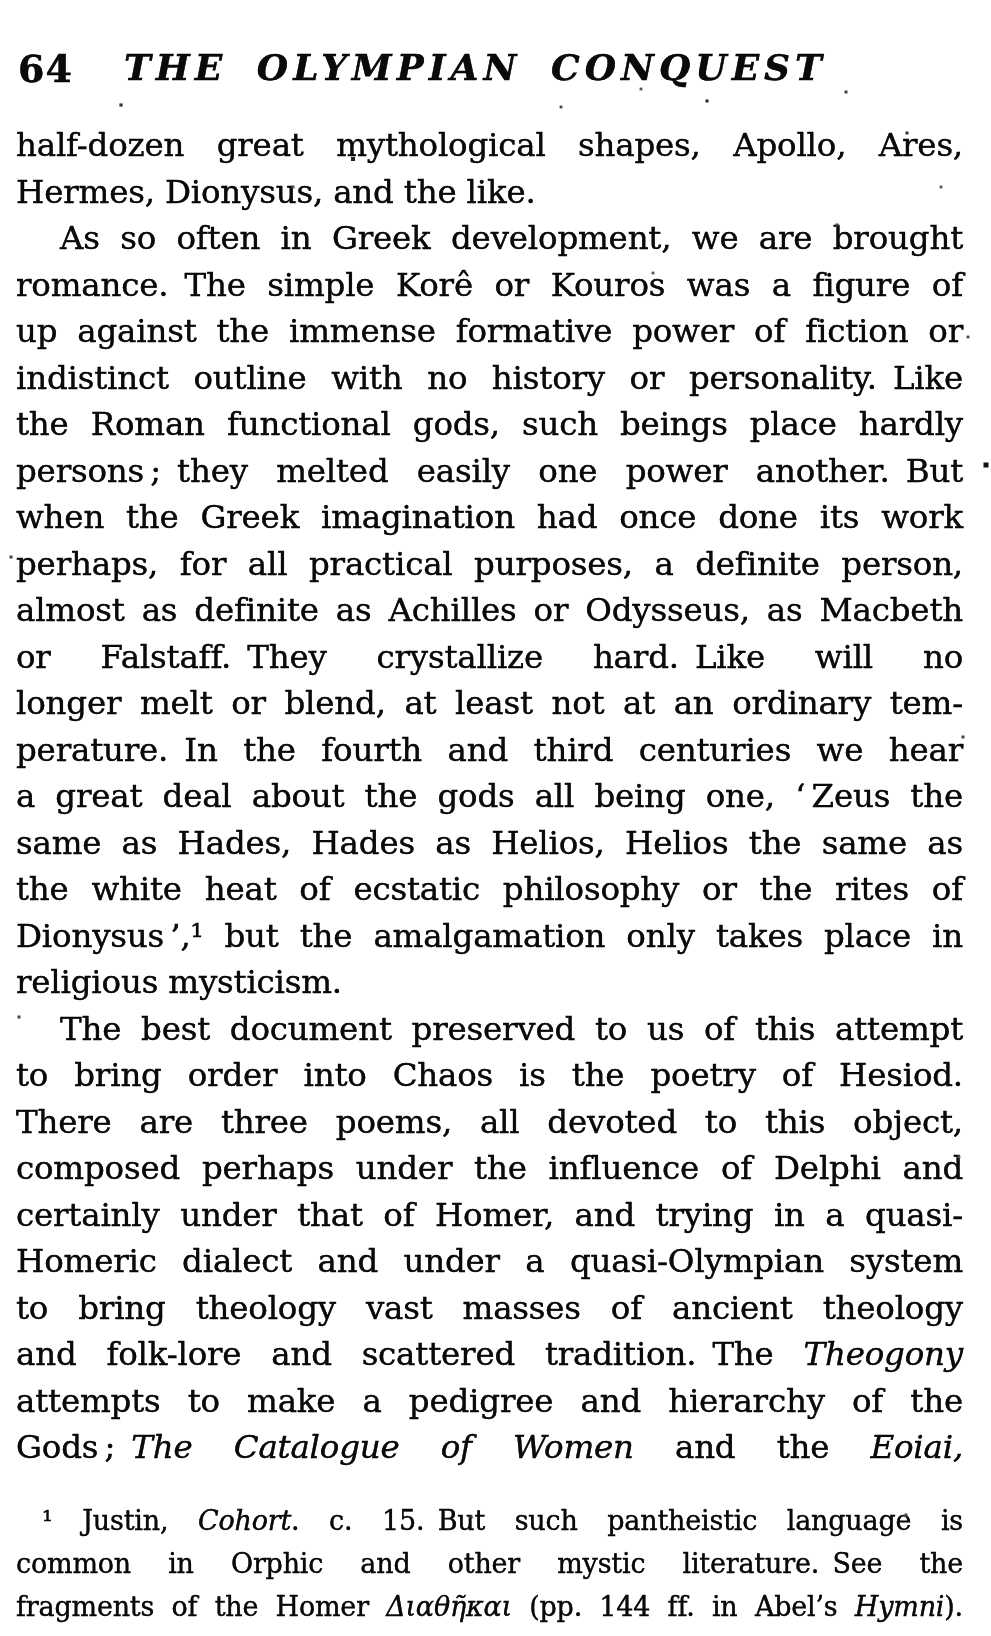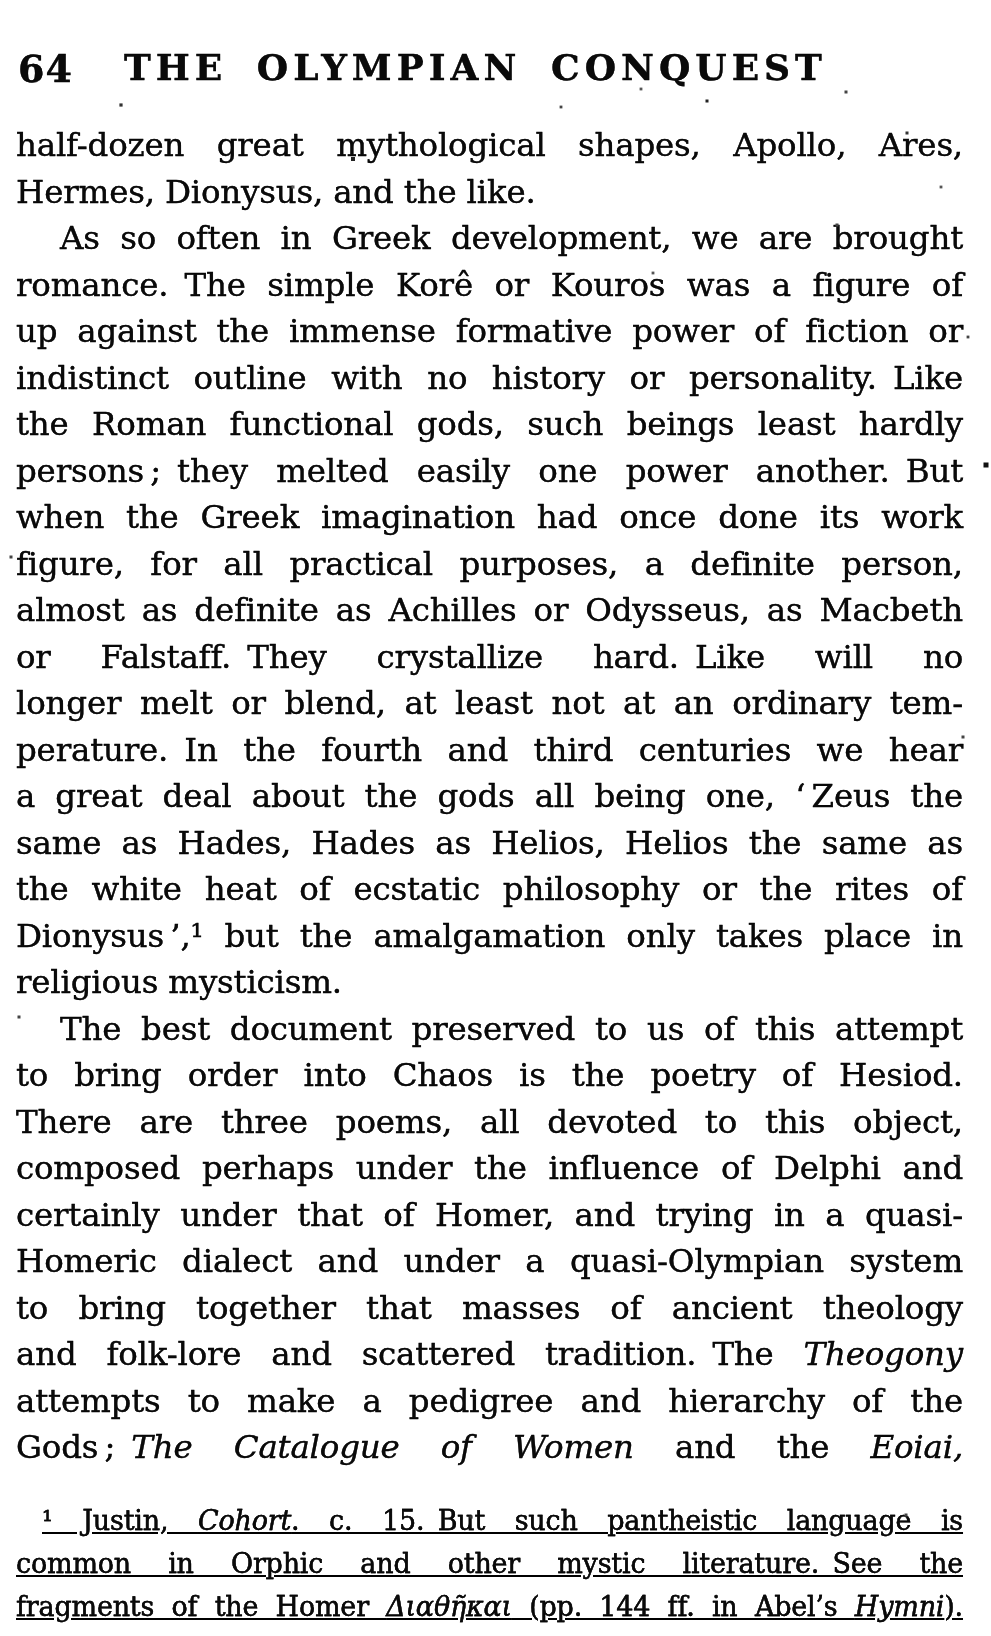--- a/index.html
+++ b/index.html
@@ -36,20 +36,21 @@
   .running-title {
     position: absolute;
     left: 50%;
     top: 0;
     transform: translateX(-52%);
     font-size: 36px;
     font-weight: bold;
     letter-spacing: 5px;
     word-spacing: 12px;
     white-space: nowrap;
+    font-style: italic;
   }
   
   .text-block {
     margin: 0 28px 0 16px; 
   }
   .line {
     font-size: 32.5px;
     line-height: 46.5px;
     letter-spacing: -0.2px;
     white-space: normal;
@@ -58,21 +59,20 @@
     text-align: justify;
     text-align-last: justify;
   }
   .line.ind { text-indent: 44px; }
   .it { font-style: italic; }
   
   .footnote { margin-top: 28px; }
   .footnote .line {
     font-size: 27px;
     line-height: 43px;
-    text-decoration: underline;
   }
   .footnote .line.ind { text-indent: 26px; }
   
   .speckles {
     position: absolute;
     top: 0; left: 0;
     width: 2px; height: 2px;
     background: transparent;
     pointer-events: none;
     box-shadow:
@@ -114,42 +114,42 @@
   <div class="text-block">
       <div>
         <div class="line j"><span>half-dozen great mythological shapes, Apollo, Ares,</span></div>
         <div class="line"><span>Hermes, Dionysus, and the like.</span></div>
       </div>
       <div>
         <div class="line j ind"><span>As so often in Greek development, we are brought</span></div>
         <div class="line j"><span>romance. The simple Korê or Kouros was a figure of</span></div>
         <div class="line j"><span>up against the immense formative power of fiction or</span></div>
         <div class="line j"><span>indistinct outline with no history or personality. Like</span></div>
-        <div class="line j"><span>the Roman functional gods, such beings least hardly</span></div>
+        <div class="line j"><span>the Roman functional gods, such beings place hardly</span></div>
         <div class="line j"><span>persons ; they melted easily one power another. But</span></div>
         <div class="line j"><span>when the Greek imagination had once done its work</span></div>
-        <div class="line j"><span>figure, for all practical purposes, a definite person,</span></div>
+        <div class="line j"><span>perhaps, for all practical purposes, a definite person,</span></div>
         <div class="line j"><span>almost as definite as Achilles or Odysseus, as Macbeth</span></div>
         <div class="line j"><span>or Falstaff. They crystallize hard. Like will no</span></div>
         <div class="line j"><span>longer melt or blend, at least not at an ordinary tem-</span></div>
         <div class="line j"><span>perature. In the fourth and third centuries we hear</span></div>
         <div class="line j"><span>a great deal about the gods all being one, ‘ Zeus the</span></div>
         <div class="line j"><span>same as Hades, Hades as Helios, Helios the same as</span></div>
         <div class="line j"><span>the white heat of ecstatic philosophy or the rites of</span></div>
         <div class="line j"><span>Dionysus ’,¹ but the amalgamation only takes place in</span></div>
         <div class="line"><span>religious mysticism.</span></div>
       </div>
       <div>
         <div class="line j ind"><span>The best document preserved to us of this attempt</span></div>
         <div class="line j"><span>to bring order into Chaos is the poetry of Hesiod.</span></div>
         <div class="line j"><span>There are three poems, all devoted to this object,</span></div>
         <div class="line j"><span>composed perhaps under the influence of Delphi and</span></div>
         <div class="line j"><span>certainly under that of Homer, and trying in a quasi-</span></div>
         <div class="line j"><span>Homeric dialect and under a quasi-Olympian system</span></div>
-        <div class="line j"><span>to bring together that masses of ancient theology</span></div>
+        <div class="line j"><span>to bring theology vast masses of ancient theology</span></div>
         <div class="line j"><span>and folk-lore and scattered tradition. The </span><span class="it">Theogony</span></div>
         <div class="line j"><span>attempts to make a pedigree and hierarchy of the</span></div>
         <div class="line j"><span>Gods ; </span><span class="it">The Catalogue of Women</span><span> and the </span><span class="it">Eoiai,</span></div>
       </div>
     </div>
 
   <div class="text-block footnote">
       <div class="line j ind"><span>¹ Justin, </span><span class="it">Cohort</span><span>. c. 15. But such pantheistic language is</span></div>
       <div class="line j"><span>common in Orphic and other mystic literature. See the</span></div>
       <div class="line j"><span>fragments of the Homer </span><span class="it">Διαθῆκαι</span><span> (pp. 144 ff. in Abel’s </span><span class="it">Hymni</span><span>).</span></div>

